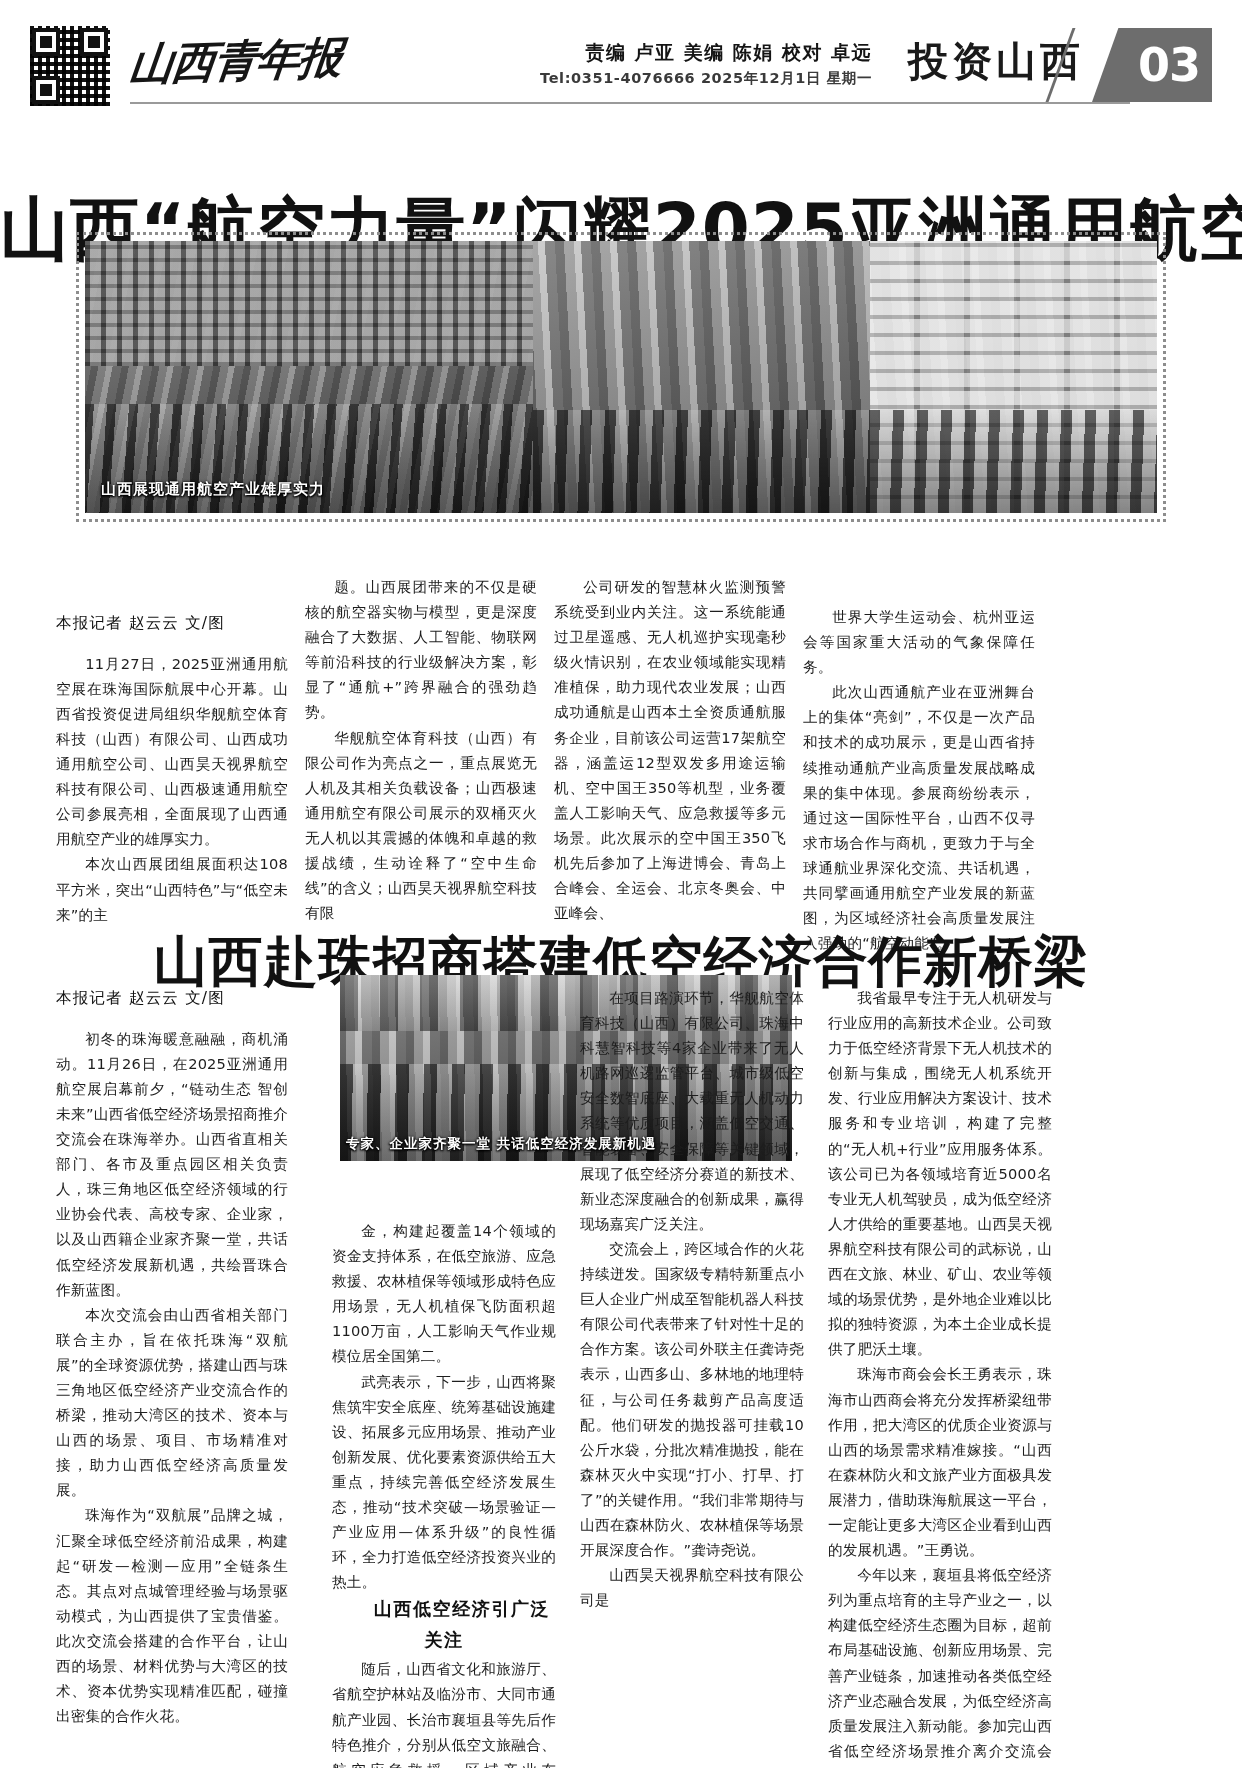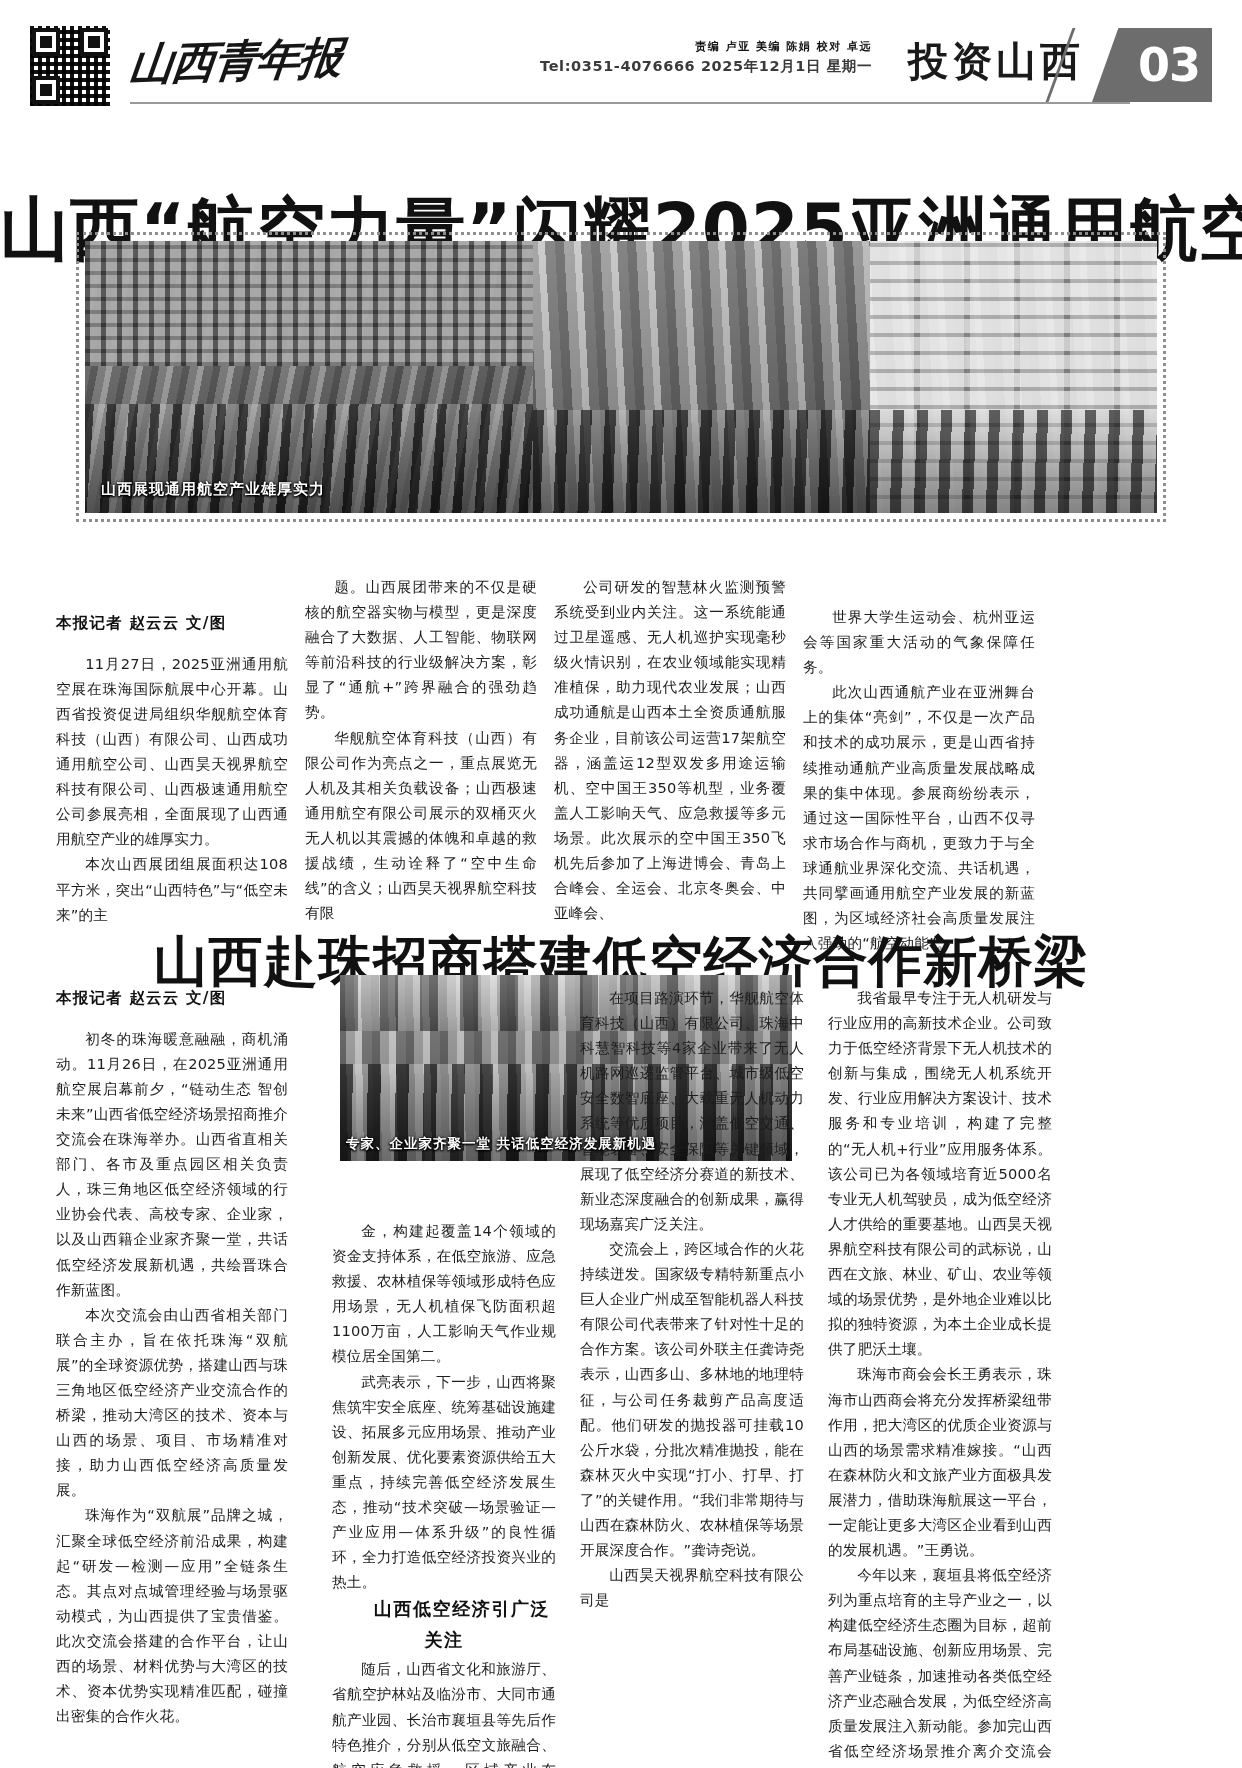--- a/index.html
+++ b/index.html
@@ -77,21 +77,21 @@
     white-space: nowrap;
   }
   .mast-meta {
     position: absolute;
     right: 340px; top: 12px;
     text-align: right;
     line-height: 1.55;
     white-space: nowrap;
   }
   .mast-meta .l1 {
-    font-size: 11px;
+    font-size: 19px;
     font-weight: 700;
     letter-spacing: 1.5px;
     color: #141414;
   }
   .mast-meta .l2 {
     font-size: 14.5px;
     font-weight: 700;
     letter-spacing: 0.6px;
     color: #3a3a3a;
   }
@@ -231,21 +231,21 @@
     color: #fff;
     letter-spacing: 1px;
     text-shadow: 0 0 3px #000, 1px 1px 2px #000, -1px 1px 2px #000;
     white-space: nowrap;
   }
   .cap1 { left: 16px; bottom: 14px; }
 
   
   .byline {
     font-size: 15.5px;
-    font-weight: 700;
+    font-weight: 400;
     letter-spacing: 1.2px;
     color: #111;
     margin-bottom: 14px;
   }
   .col {
     position: absolute;
     font-family: "DejaVu Sans", "Liberation Sans", sans-serif;
     font-size: 14.6px;
     line-height: 1.72;
     color: #1d1d1d;

